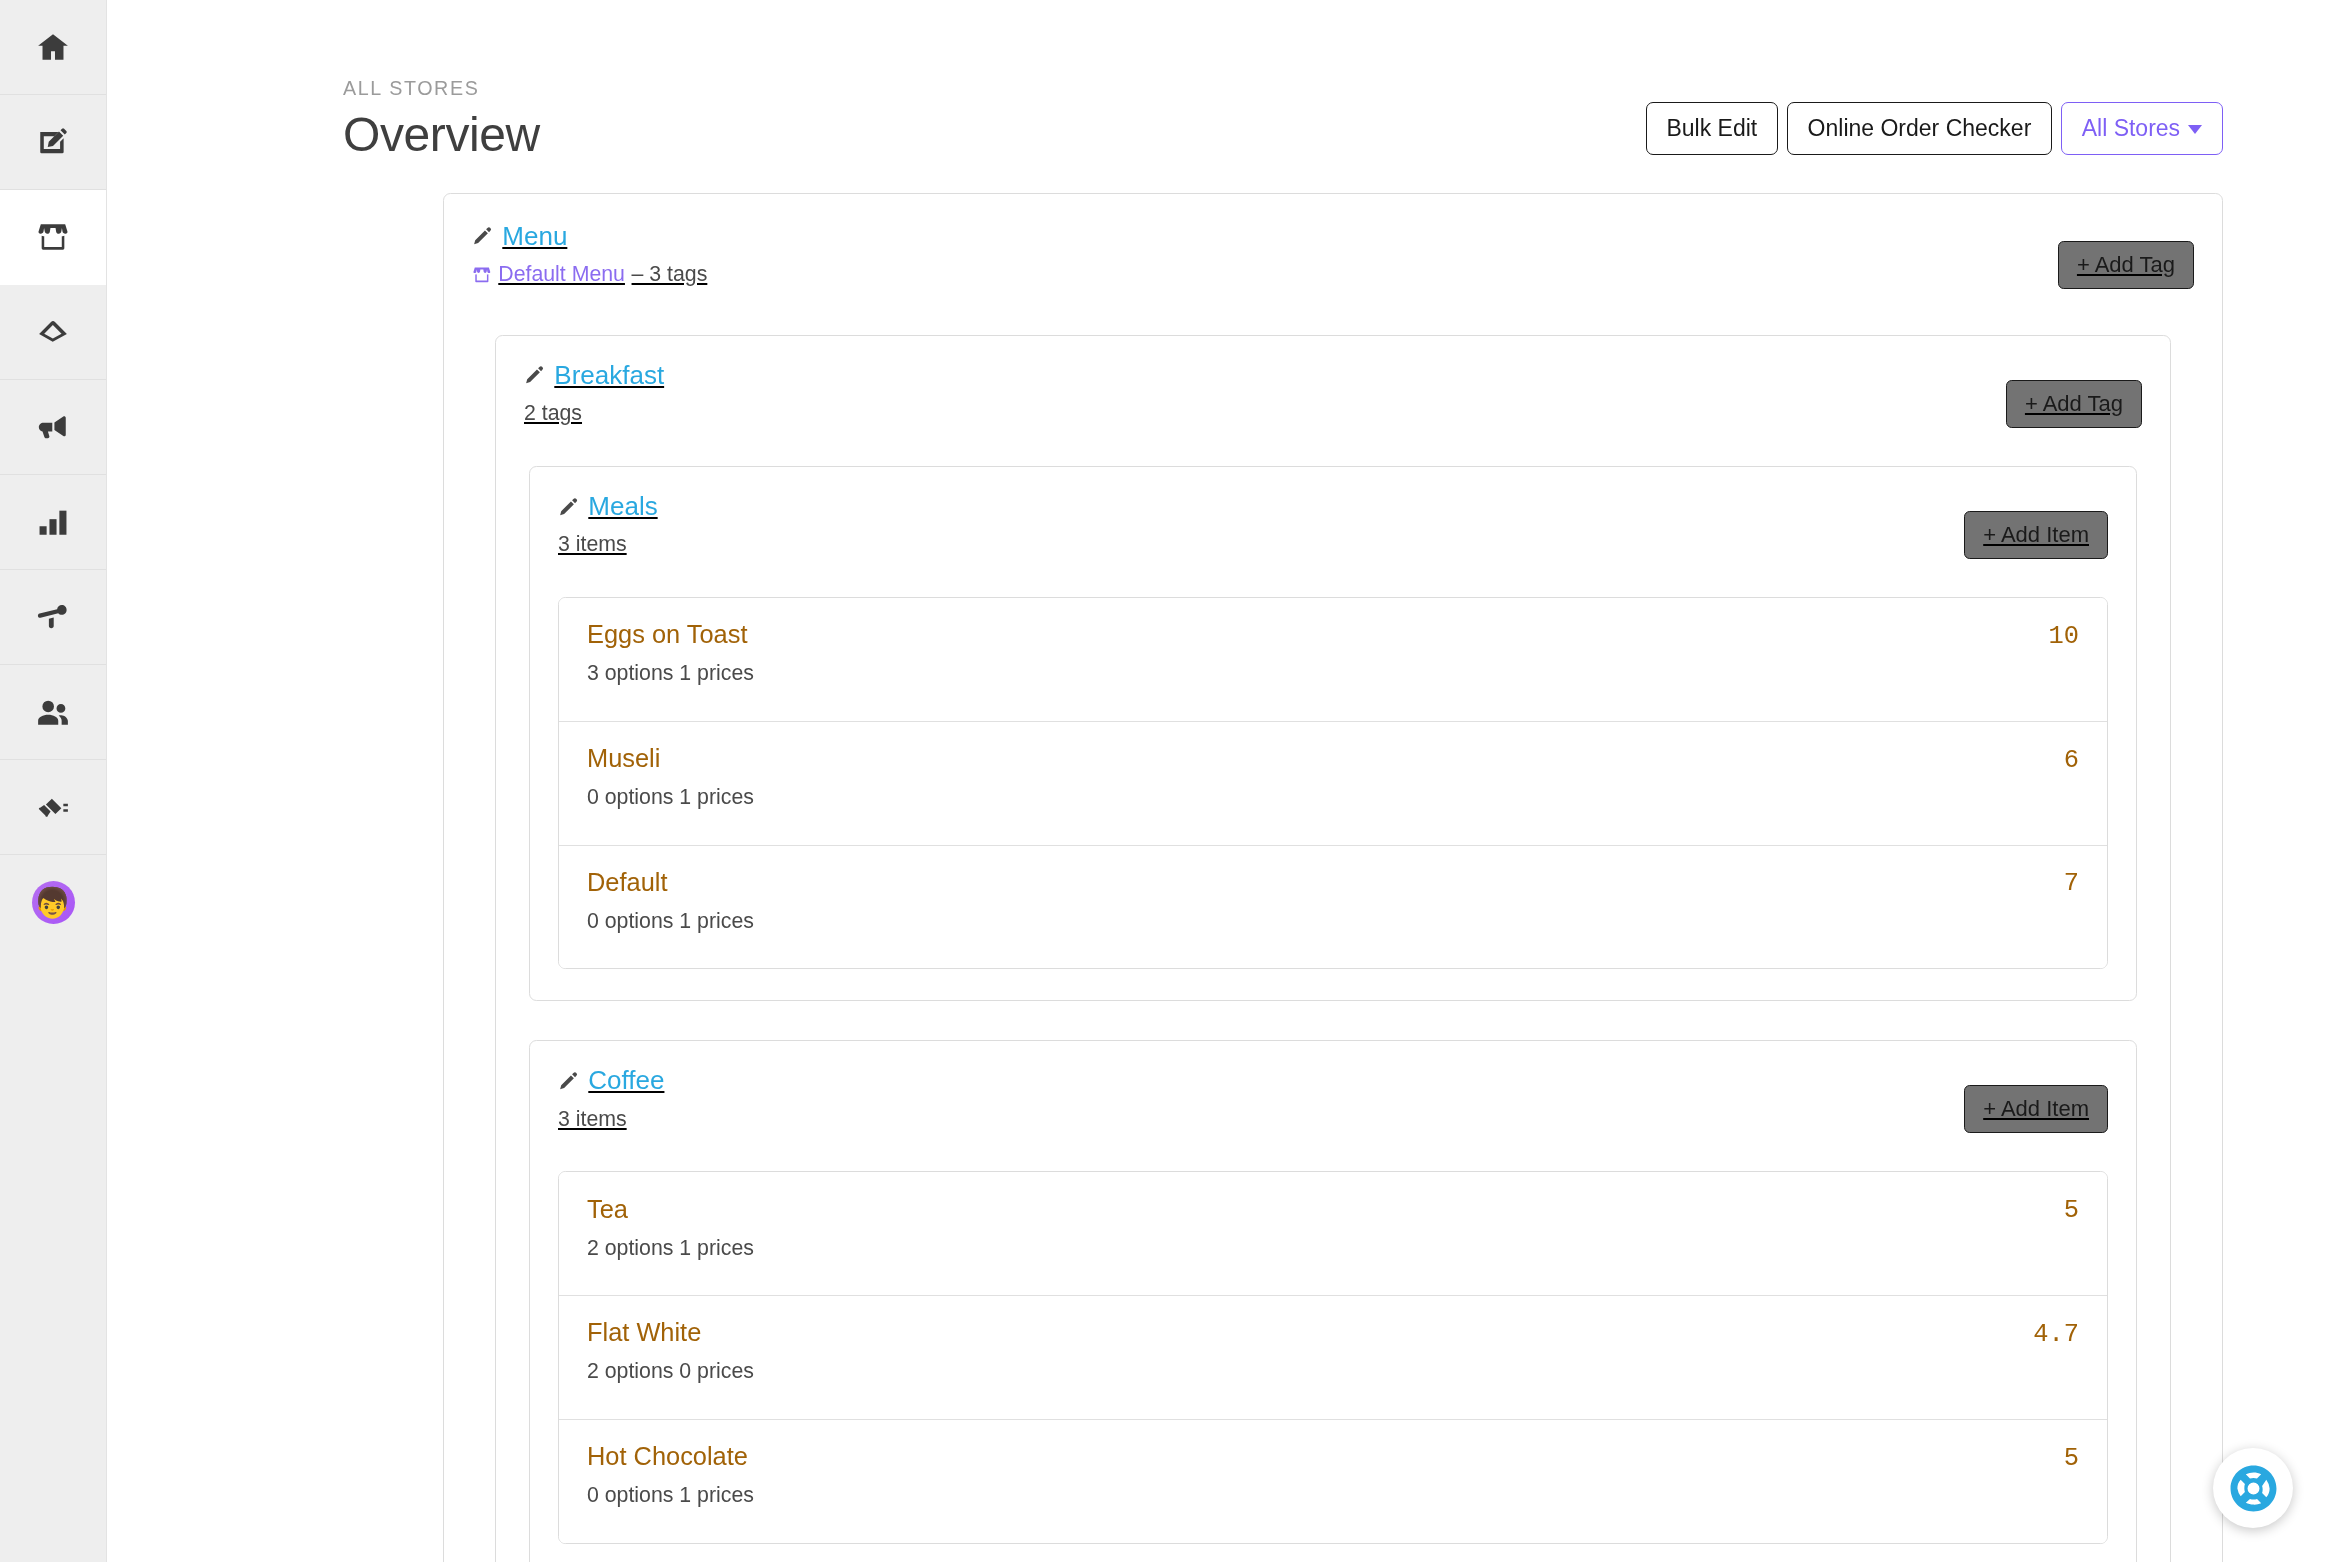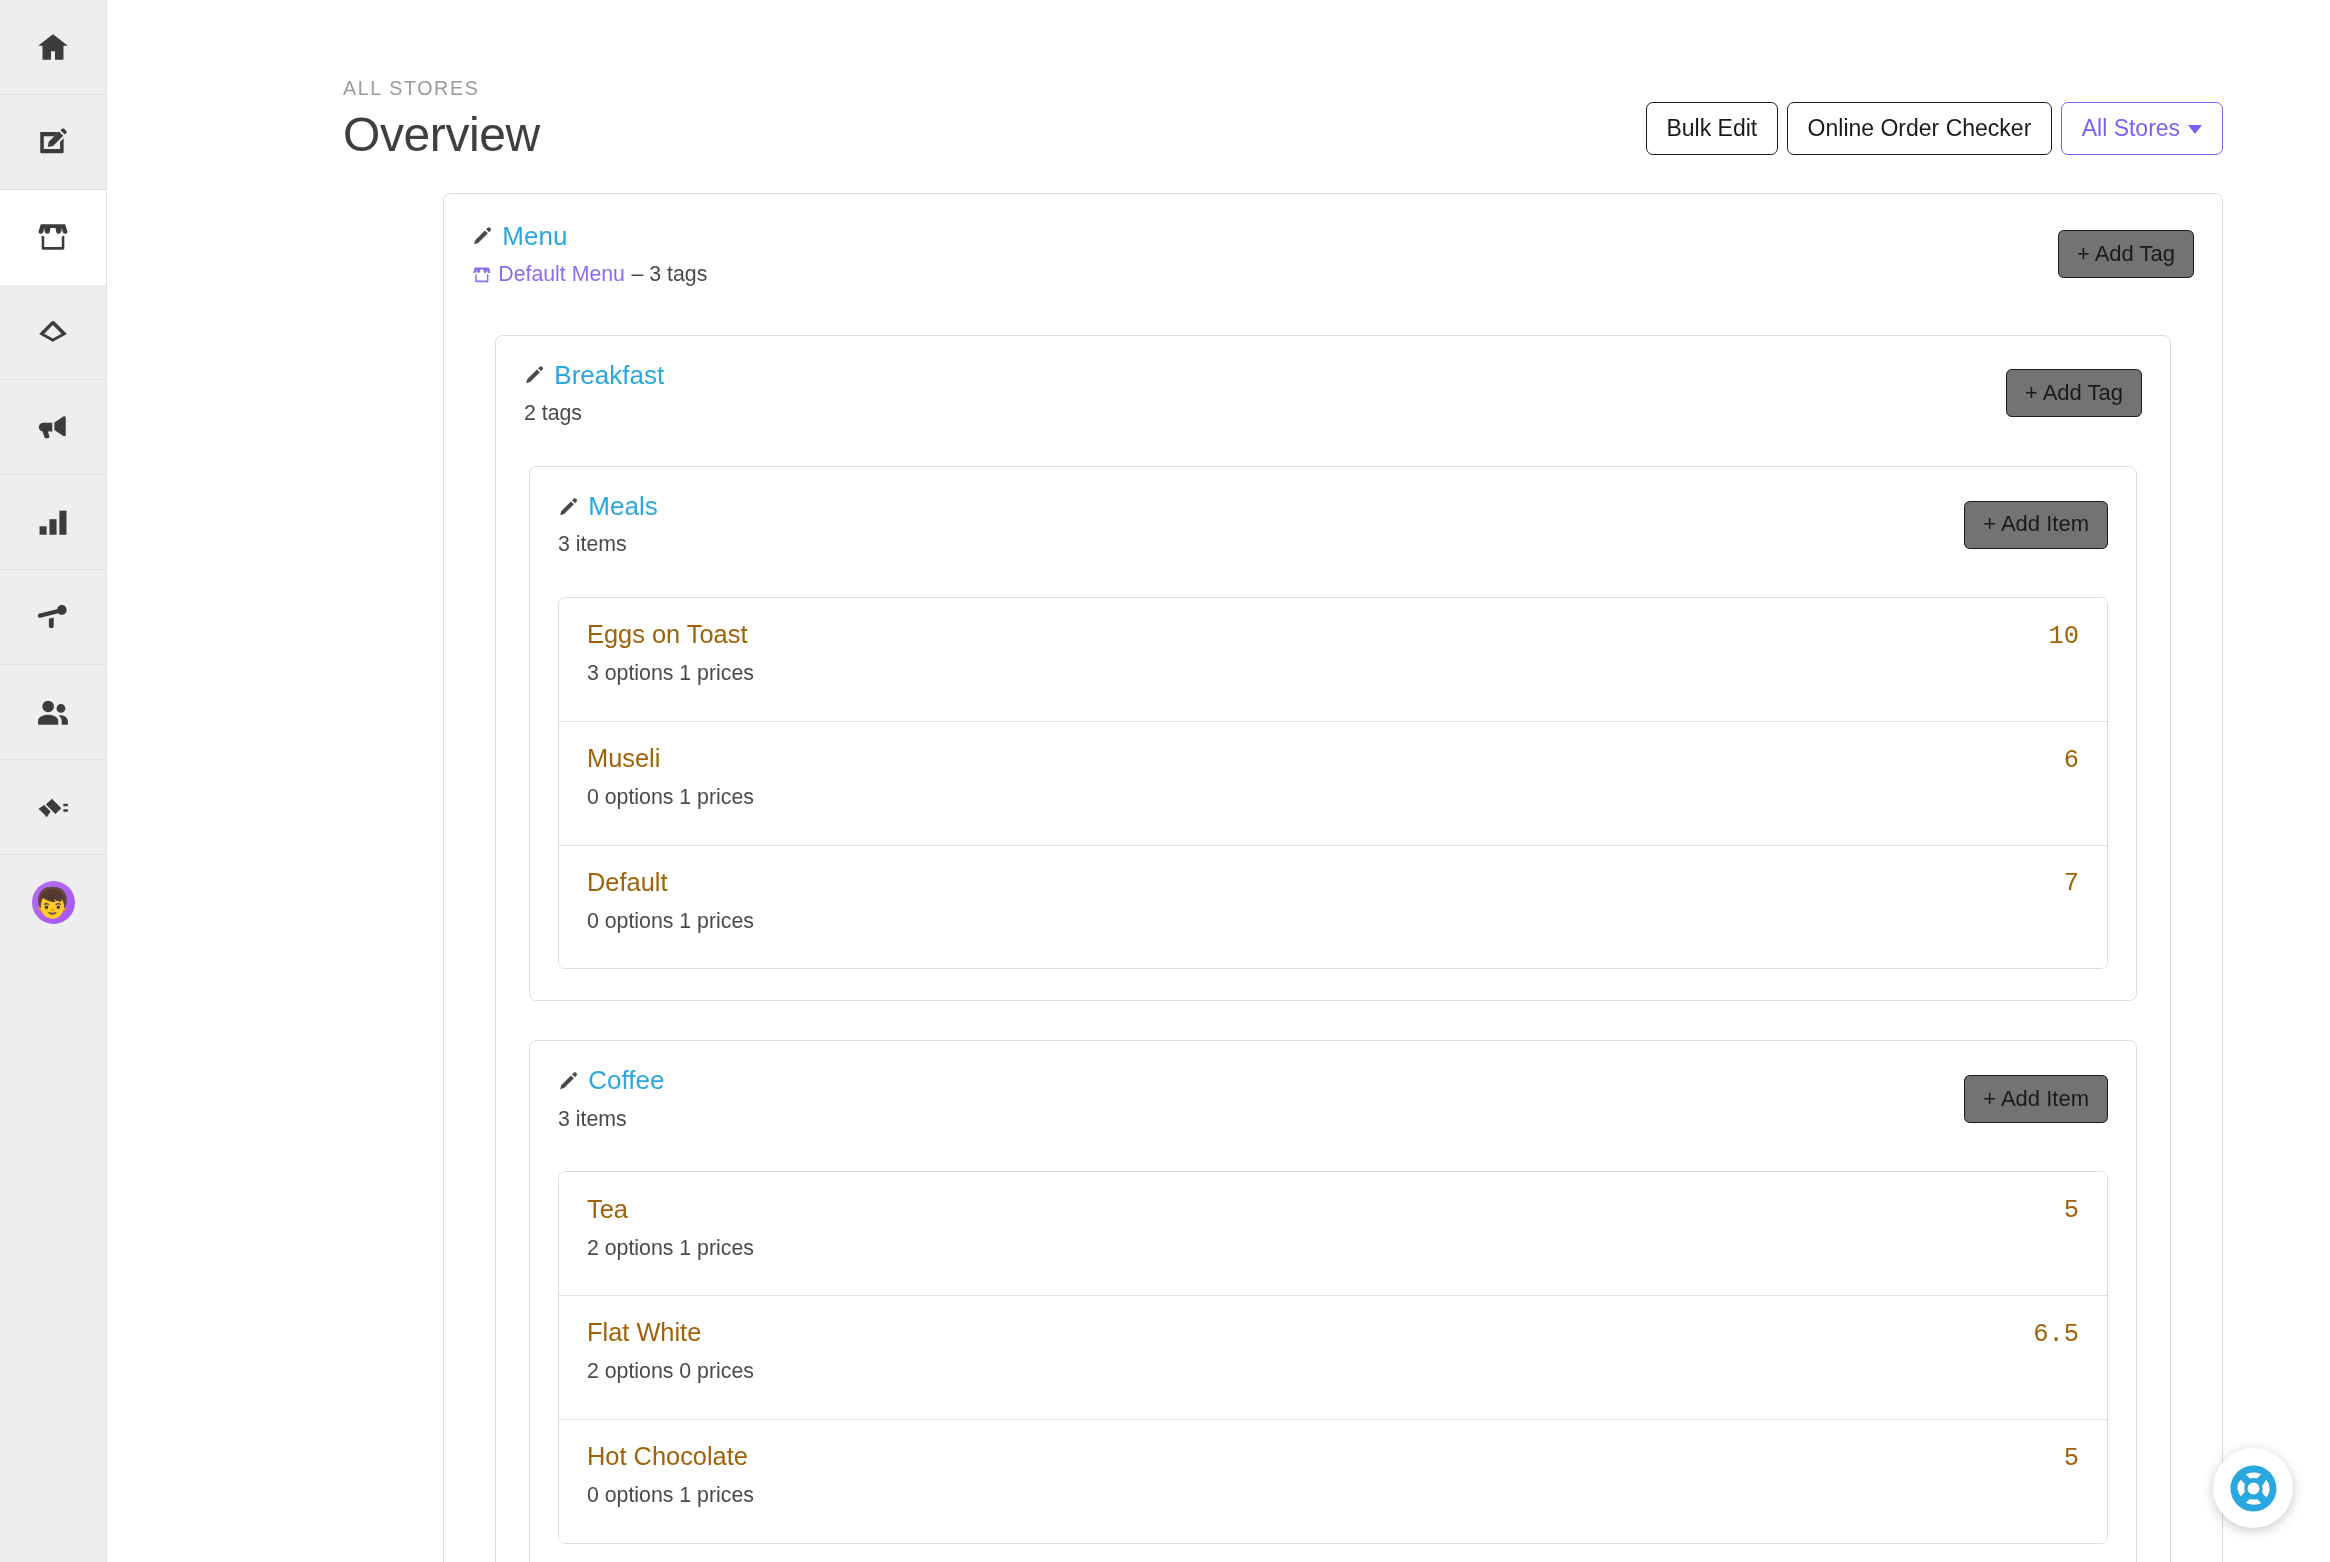--- a/index.html
+++ b/index.html
@@ -124,22 +124,23 @@
   .card-level3 {
     margin: 0 33px 39px 33px;
     border: 0.8px solid #dcdcdc;
     border-radius: 7.4px;
     background: #ffffff;
   }
 
   .section-head {
     display: flex;
     justify-content: space-between;
-    align-items: center;
+    align-items: flex-end;
     padding: 26px 28px 0 28px;
+    text-decoration: underline;
   }
   .card-level2 > .section-head { padding: 23px 28px 0 28px; }
   .card-level3 > .section-head { padding: 23px 28px 0 28px; }
 
   .head-left { min-width: 0; }
   .sec-title {
     display: flex;
     align-items: center;
     gap: 9px;
     font-size: 26px;
@@ -442,21 +443,21 @@
               <div class="item-name">Tea</div>
               <div class="item-meta">2 options 1 prices</div>
             </div>
             <div class="item-price">5</div>
           </div>
           <div class="item-row">
             <div>
               <div class="item-name">Flat White</div>
               <div class="item-meta">2 options 0 prices</div>
             </div>
-            <div class="item-price">6.5</div>
+            <div class="item-price">4.7</div>
           </div>
           <div class="item-row">
             <div>
               <div class="item-name">Hot Chocolate</div>
               <div class="item-meta">0 options 1 prices</div>
             </div>
             <div class="item-price">5</div>
           </div>
         </div>
       </div>

